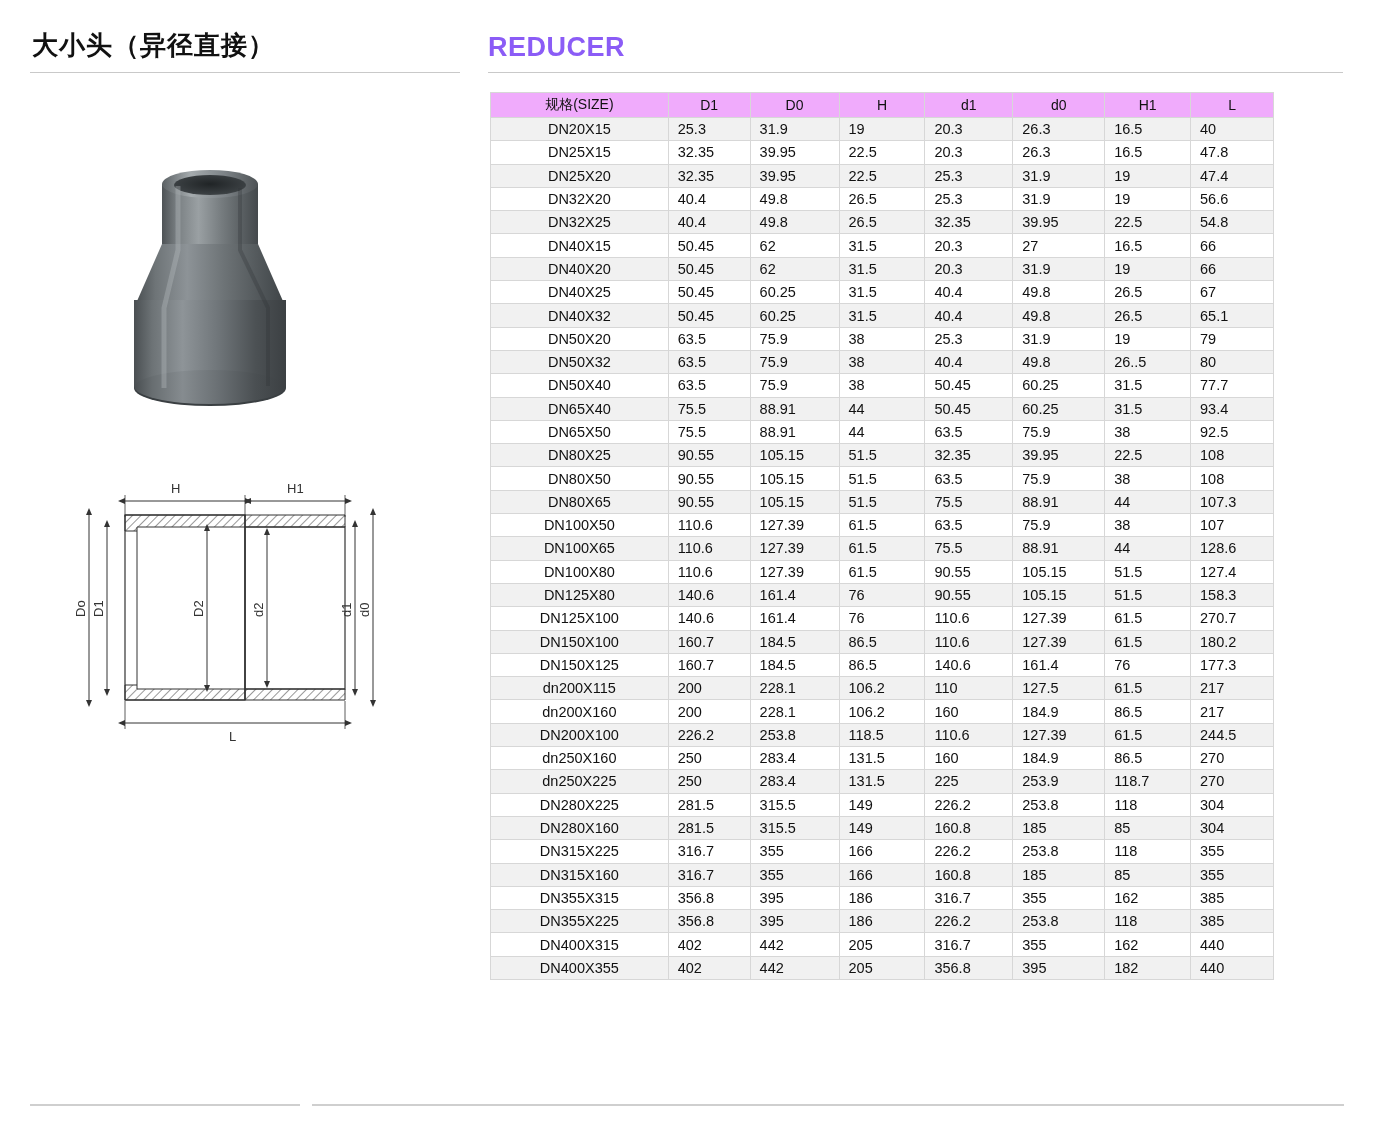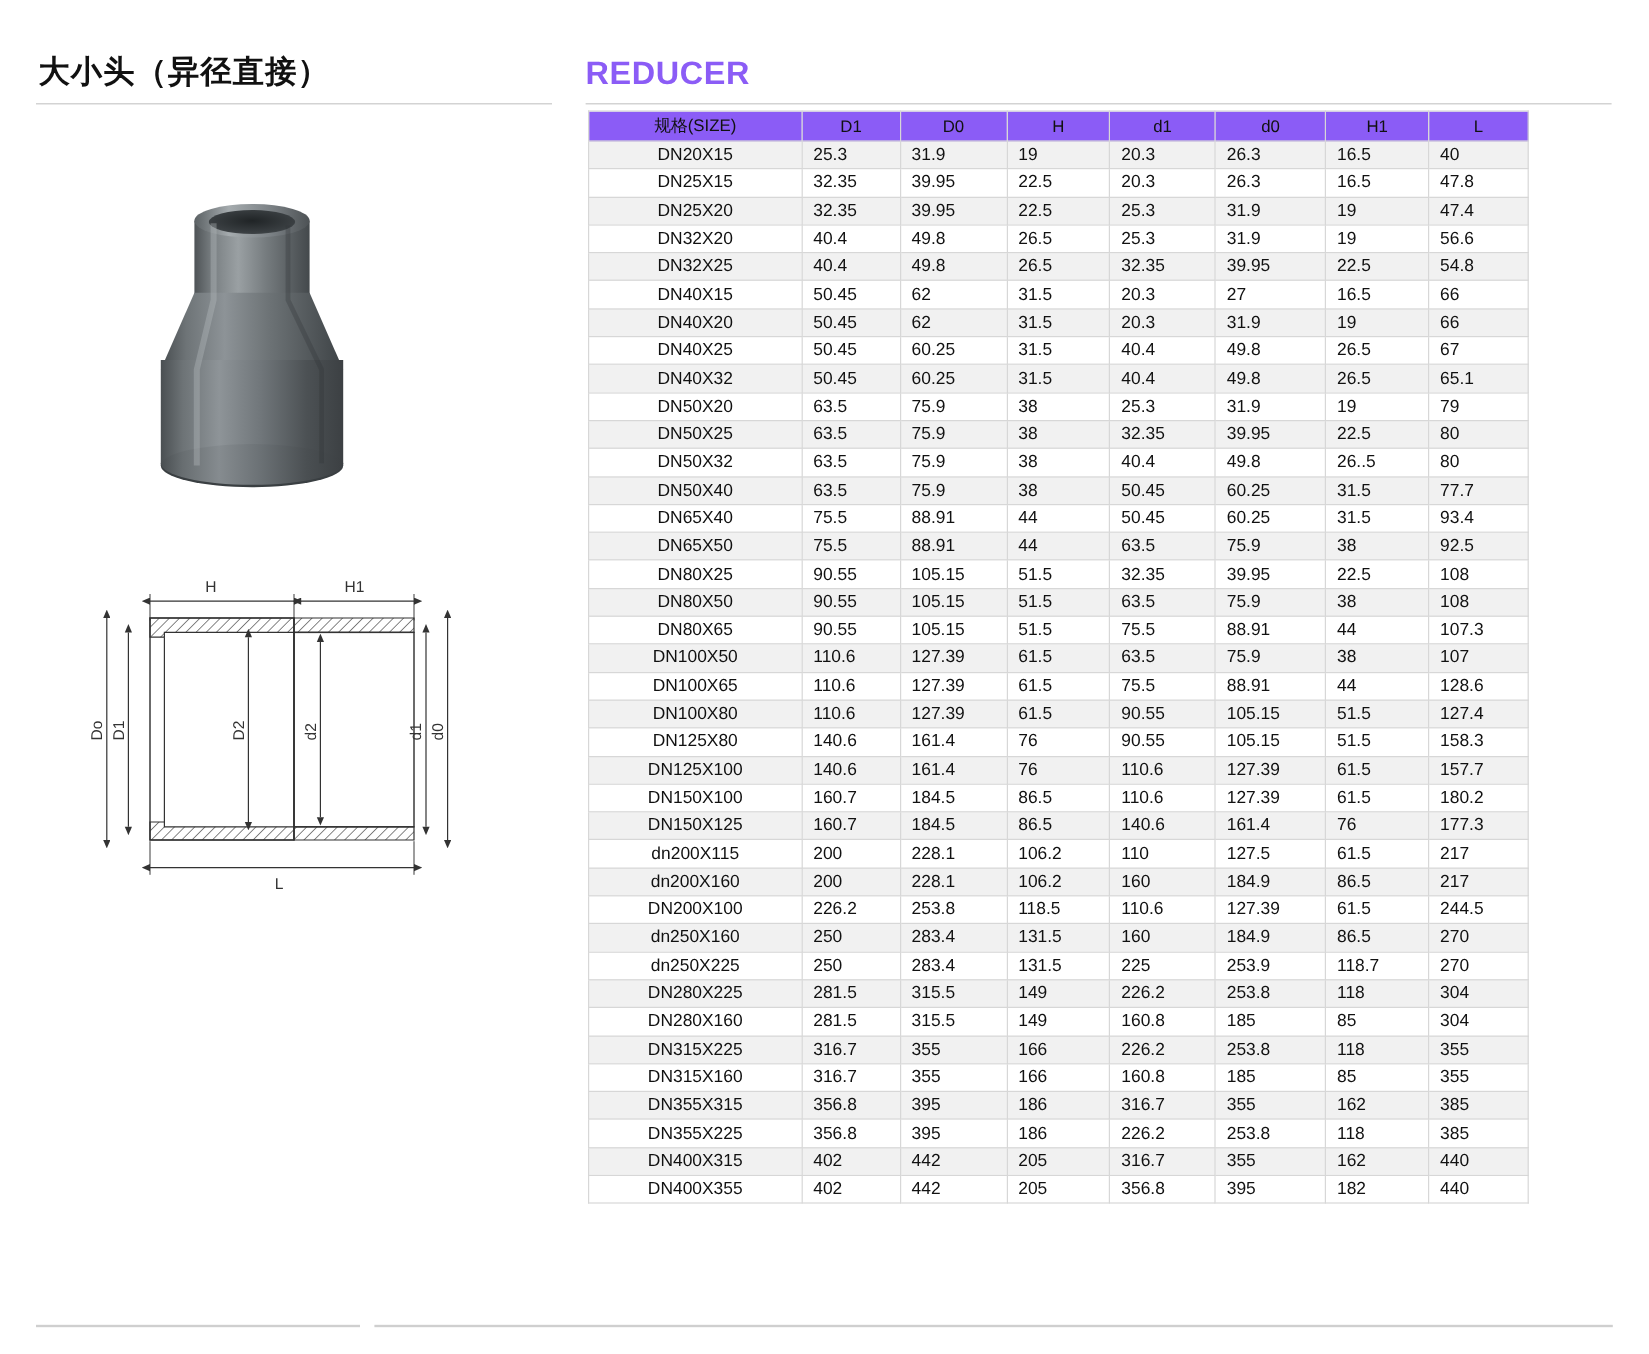--- a/index.html
+++ b/index.html
@@ -13,21 +13,21 @@
   .page {
     position: relative;
     width: 1374px;
     height: 1128px;
     overflow: hidden;
   }
 
   
   .header {
     position: absolute;
-    top: 24px; left: 0; right: 0;
+    top: 10px; left: 0; right: 0;
     height: 46px;
   }
   .title-cn {
     position: absolute;
     left: 32px; top: 18px;
     font-size: 26px;
     font-weight: bold;
     letter-spacing: 1px;
     color: #111;
     white-space: nowrap;
@@ -85,21 +85,21 @@
     font-size: 14.5px;
   }
   table.spec th, table.spec td {
     border: 1px solid #d7d7d7;
     height: 23.3px;
     padding: 0 6px;
     font-weight: normal;
     color: #111;
   }
   table.spec thead th {
-    background: #8b5cf6;
+    background: #f0abfc;
     text-align: center;
     font-size: 14px;
     height: 25px;
   }
   table.spec tbody tr:nth-child(odd) td {
     background: #f1f1f1;
   }
   table.spec tbody tr:nth-child(even) td {
     background: #ffffff;
   }
@@ -388,30 +388,20 @@
             <td class="size">DN50X20</td>
             <td class="val">63.5</td>
             <td class="val">75.9</td>
             <td class="val">38</td>
             <td class="val">25.3</td>
             <td class="val">31.9</td>
             <td class="val">19</td>
             <td class="val">79</td>
           </tr>
           <tr>
-            <td class="size">DN50X25</td>
-            <td class="val">63.5</td>
-            <td class="val">75.9</td>
-            <td class="val">38</td>
-            <td class="val">32.35</td>
-            <td class="val">39.95</td>
-            <td class="val">22.5</td>
-            <td class="val">80</td>
-          </tr>
-          <tr>
             <td class="size">DN50X32</td>
             <td class="val">63.5</td>
             <td class="val">75.9</td>
             <td class="val">38</td>
             <td class="val">40.4</td>
             <td class="val">49.8</td>
             <td class="val">26..5</td>
             <td class="val">80</td>
           </tr>
           <tr>
@@ -515,21 +505,21 @@
             <td class="val">158.3</td>
           </tr>
           <tr>
             <td class="size">DN125X100</td>
             <td class="val">140.6</td>
             <td class="val">161.4</td>
             <td class="val">76</td>
             <td class="val">110.6</td>
             <td class="val">127.39</td>
             <td class="val">61.5</td>
-            <td class="val">157.7</td>
+            <td class="val">270.7</td>
           </tr>
           <tr>
             <td class="size">DN150X100</td>
             <td class="val">160.7</td>
             <td class="val">184.5</td>
             <td class="val">86.5</td>
             <td class="val">110.6</td>
             <td class="val">127.39</td>
             <td class="val">61.5</td>
             <td class="val">180.2</td>

